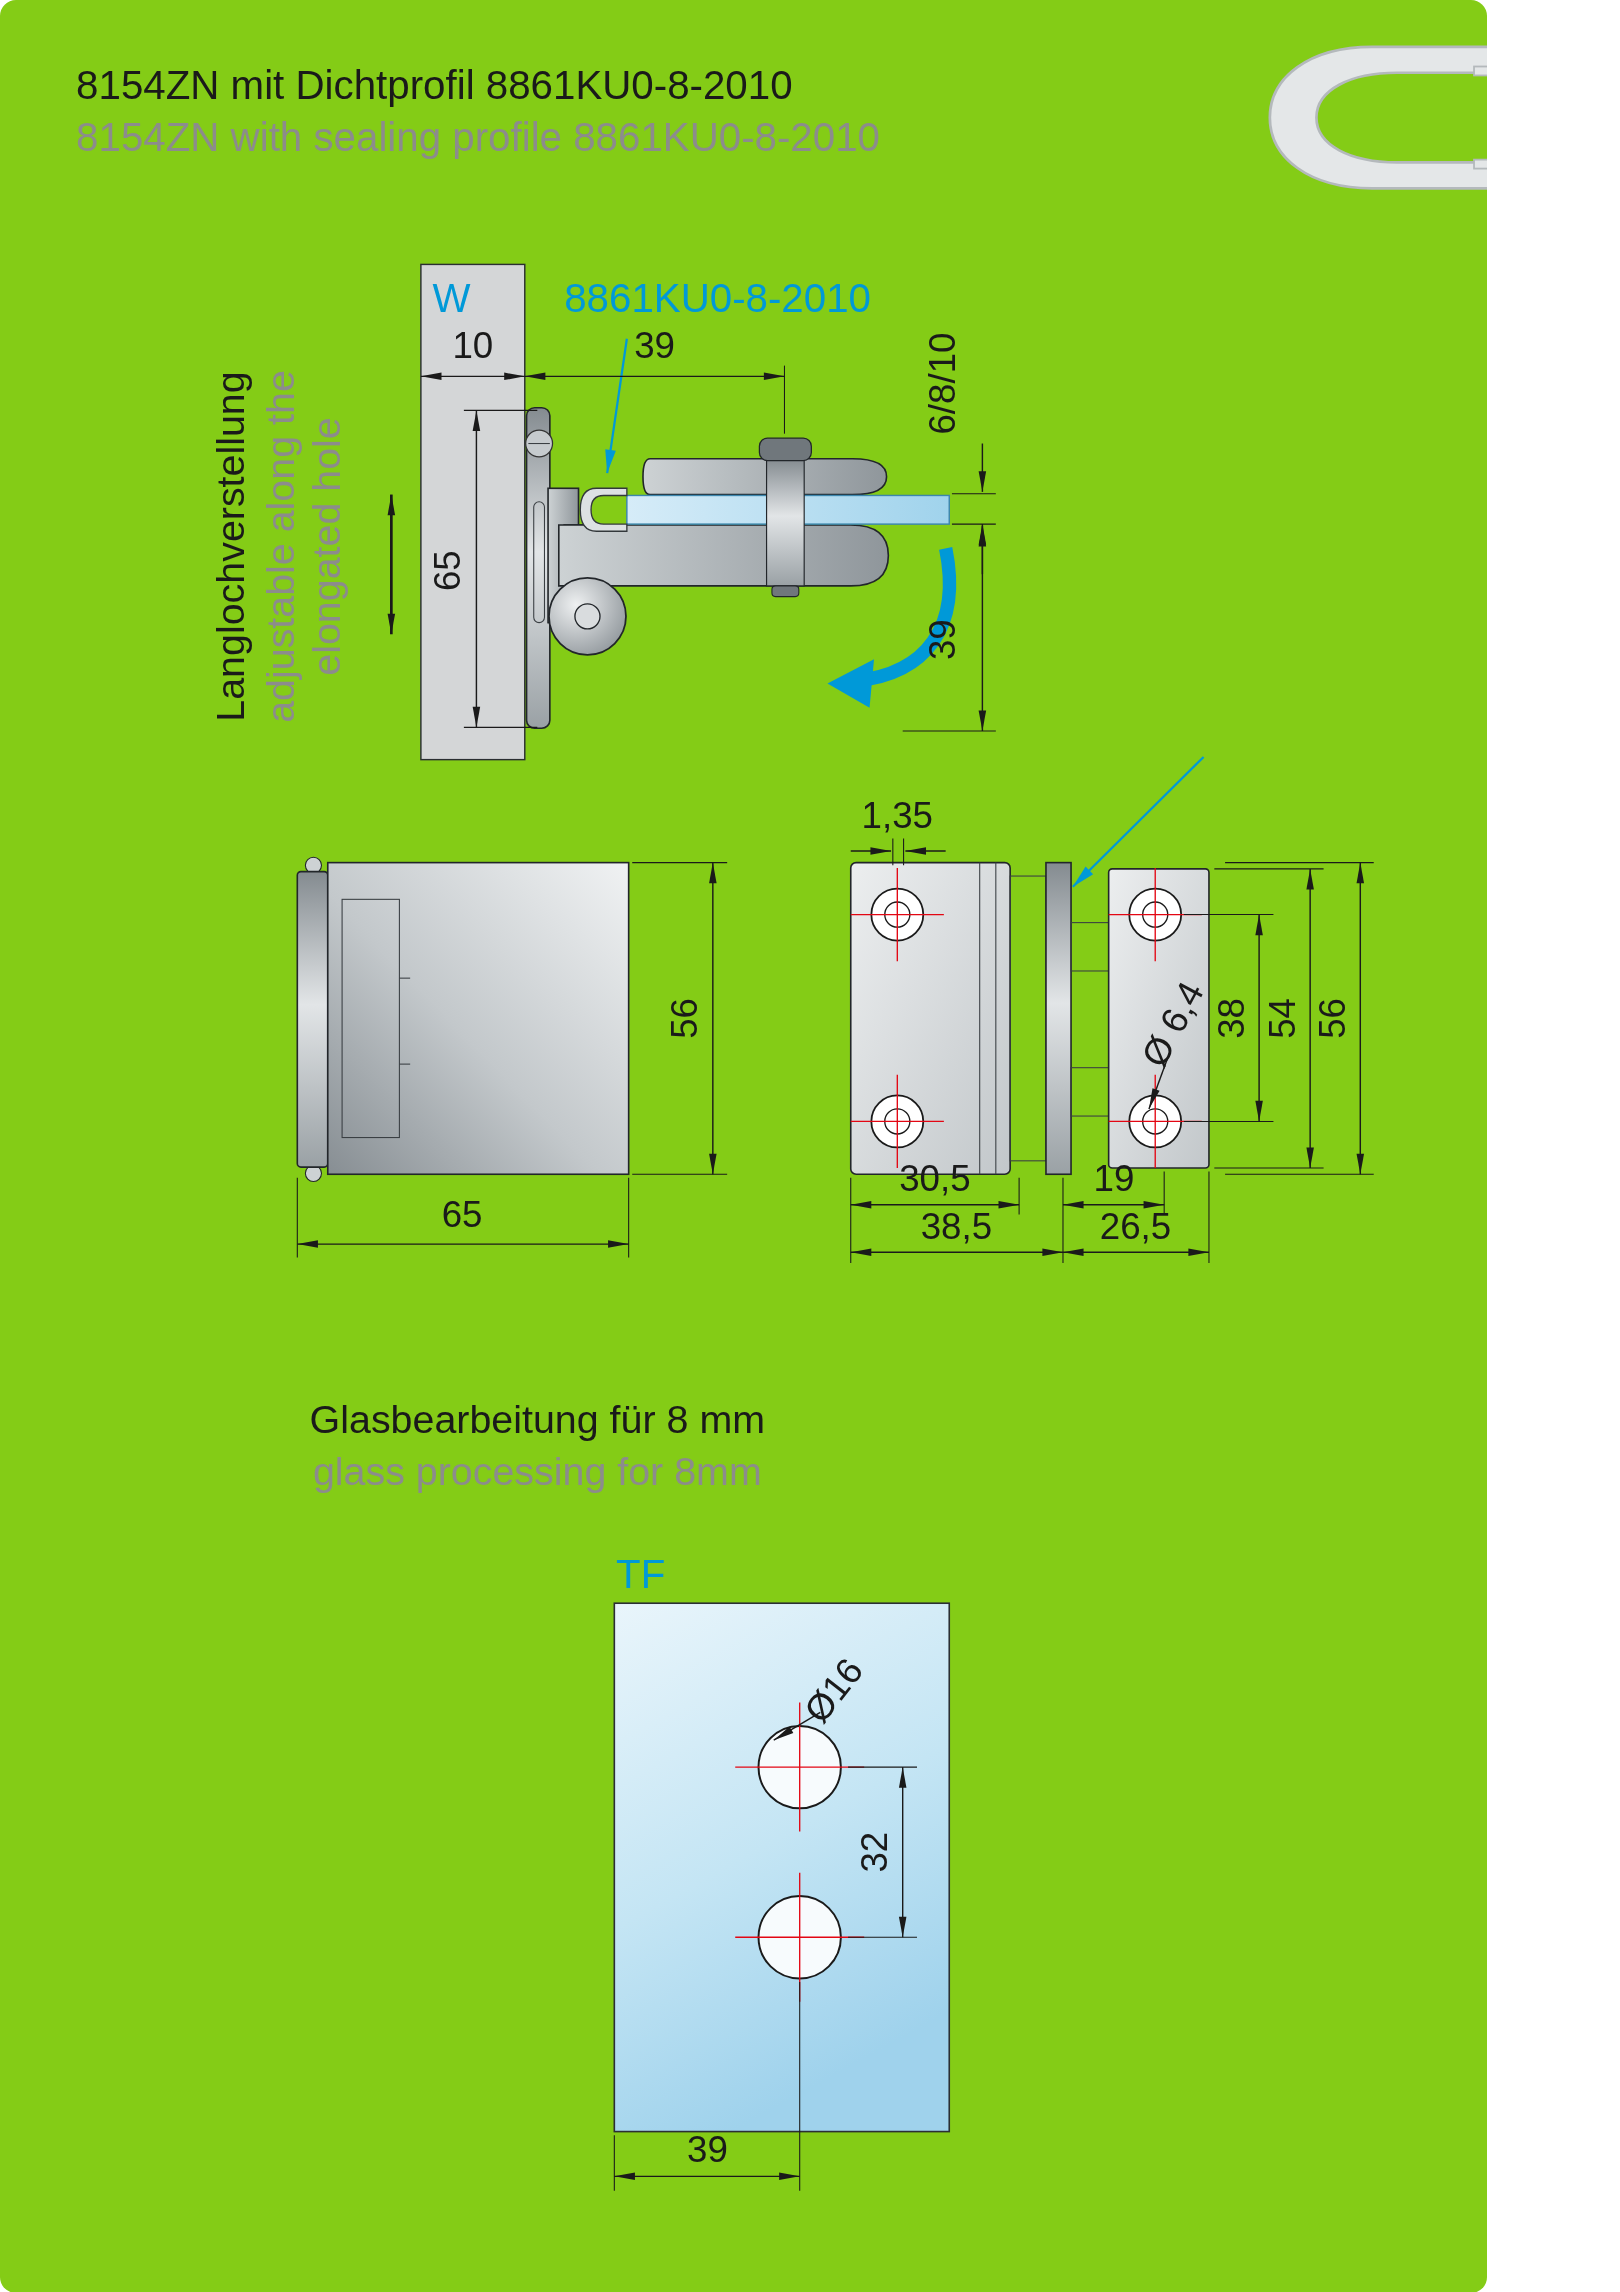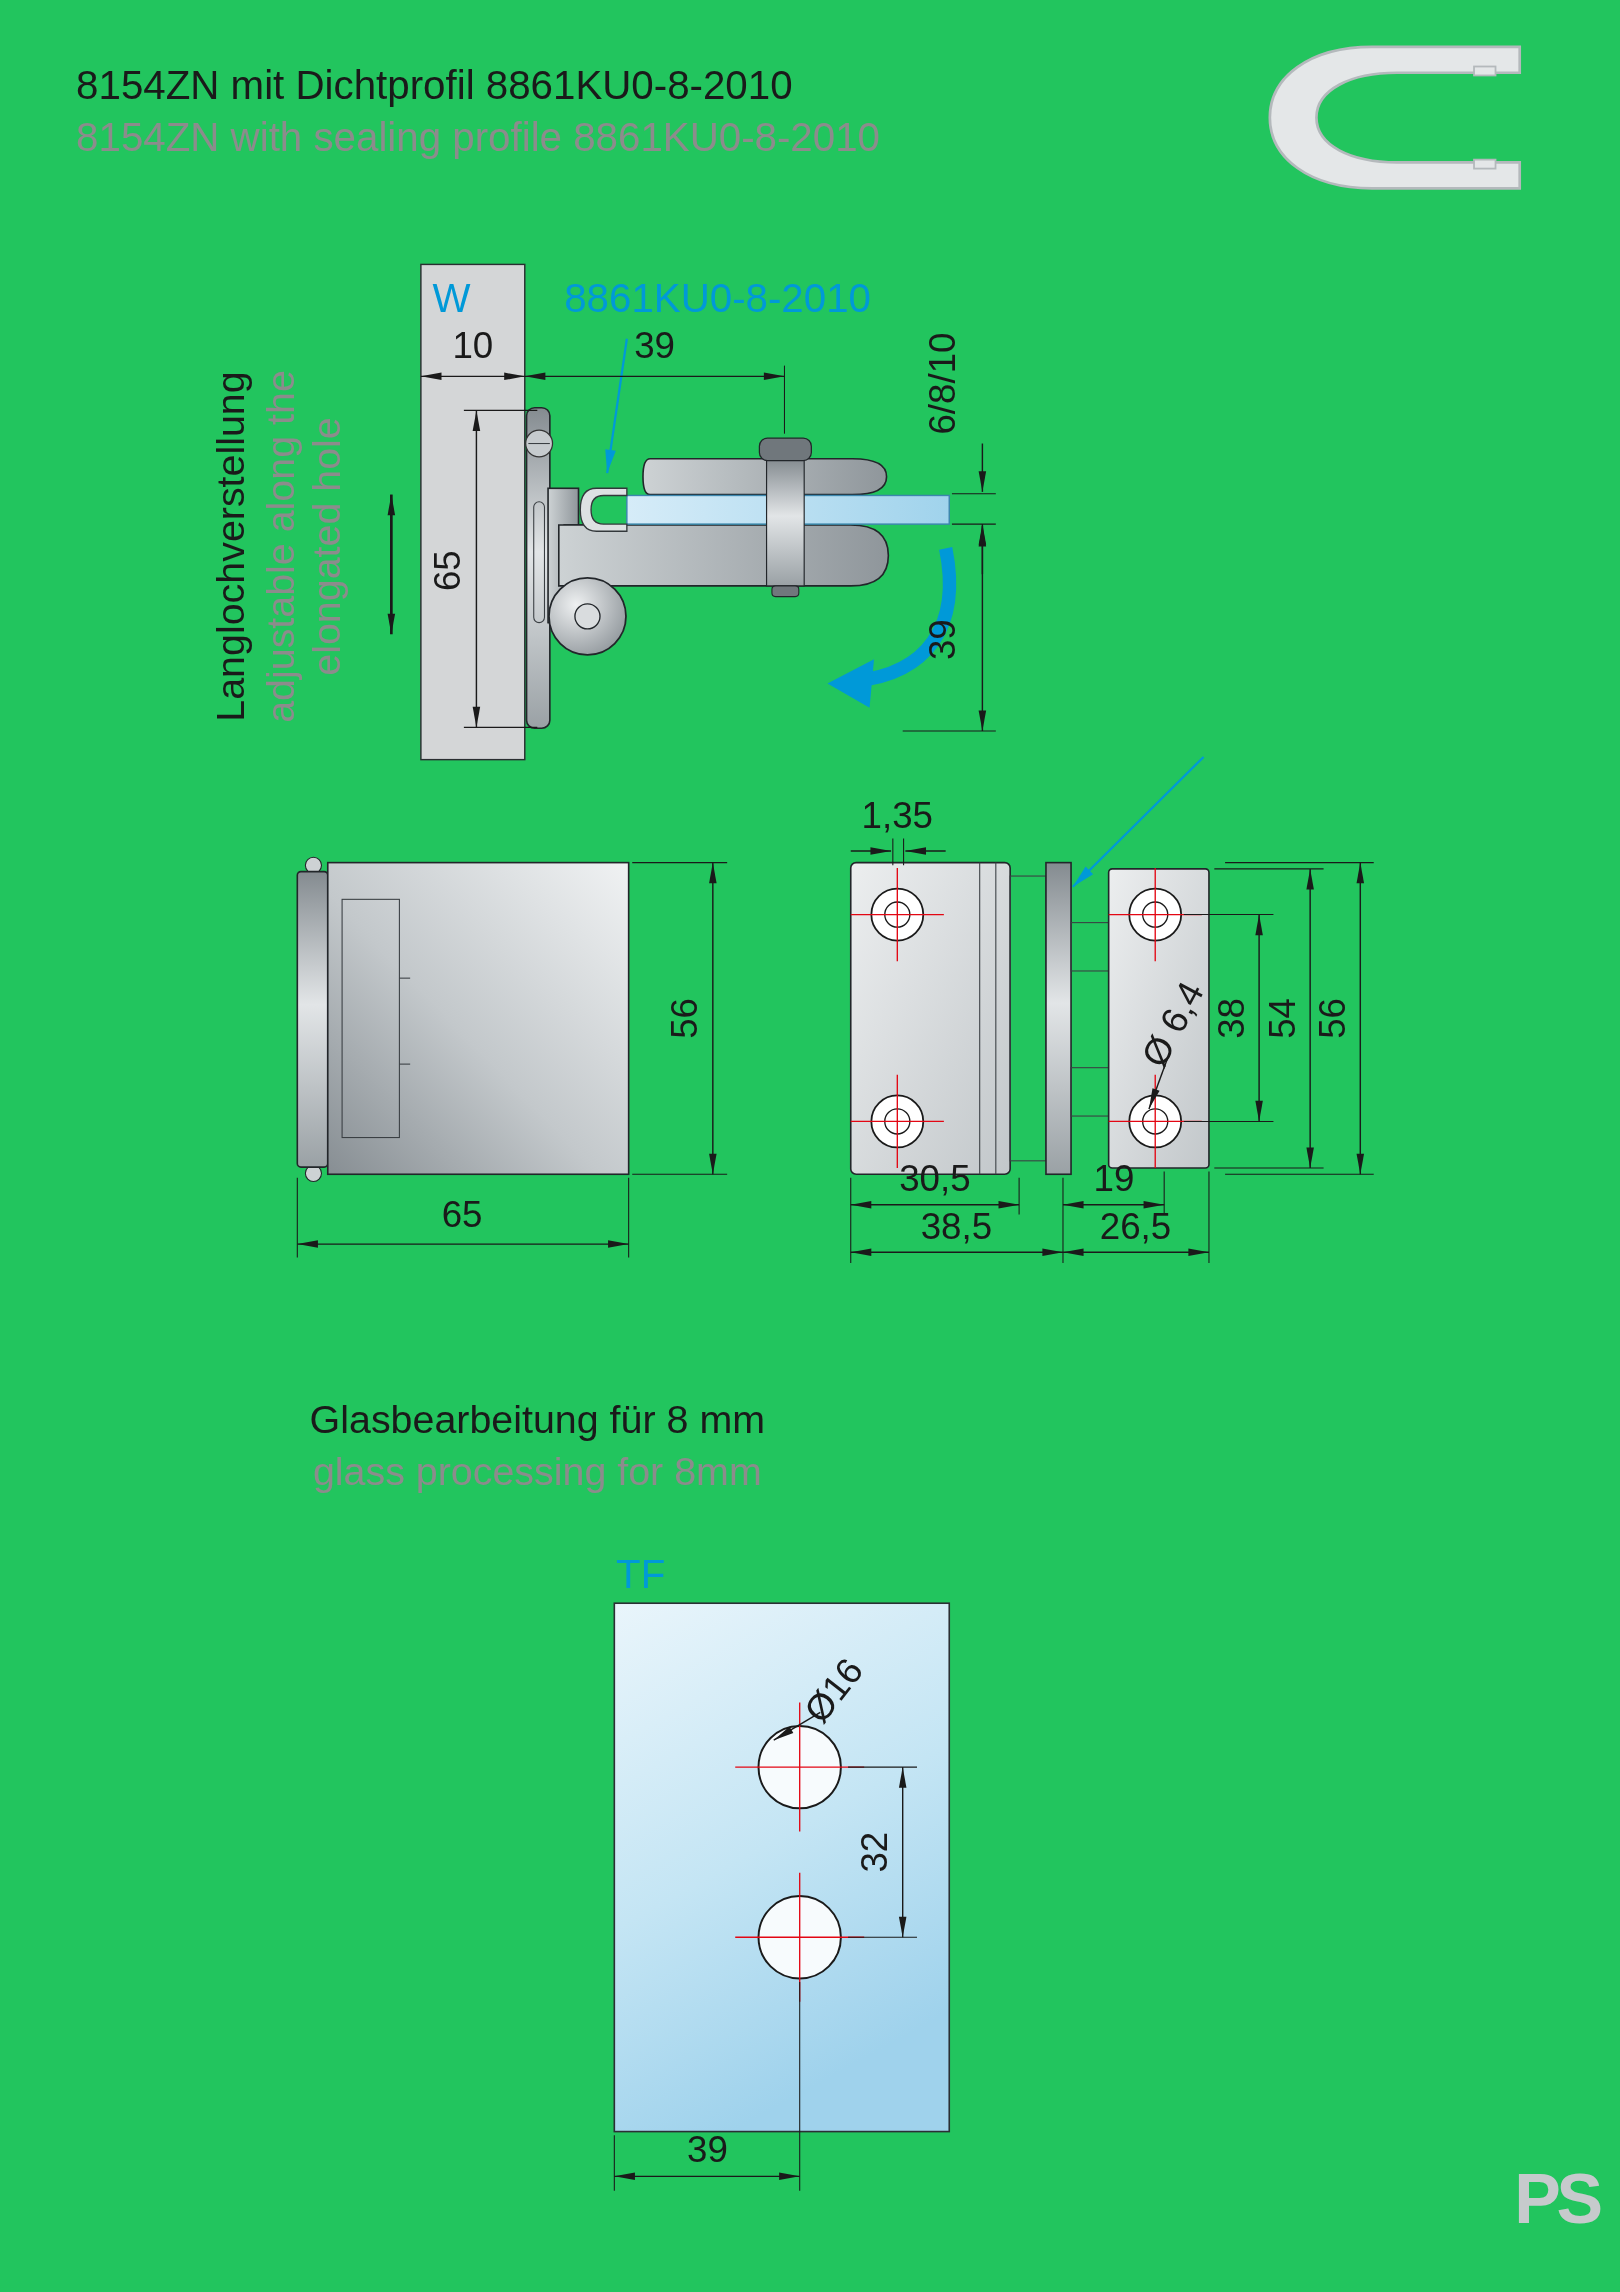--- a/index.html
+++ b/index.html
@@ -1,16 +1,16 @@
 <!DOCTYPE html>
 <html style="font-size:14.3px"><head>
 <meta charset="utf-8">
 <style>
   html,body{margin:0;padding:0;background:#ffffff;}
-  #page{position:relative;width:1620px;height:2293px;background:#22c55e;overflow:hidden;}
+  #page{position:relative;width:1487px;height:2293px;background:#84cc16;overflow:hidden;border-radius:16px;}
   svg{position:absolute;left:0;top:0;}
   .t{font-family:"Liberation Sans","DejaVu Sans",sans-serif;fill:#1a1a1a;}
   .title{font-size:45px;}
   .dim{font-size:41px;text-anchor:middle;}
   .note{font-size:44px;text-anchor:middle;}
   .gray{fill:#8c8c8c;}
   .blue{fill:#0099d8;}
   .ln{stroke:#1a1a1a;stroke-width:1.6;fill:none;}
   .ext{stroke:#1a1a1a;stroke-width:1.2;fill:none;}
   .red{stroke:#e30613;stroke-width:1.5;fill:none;}

